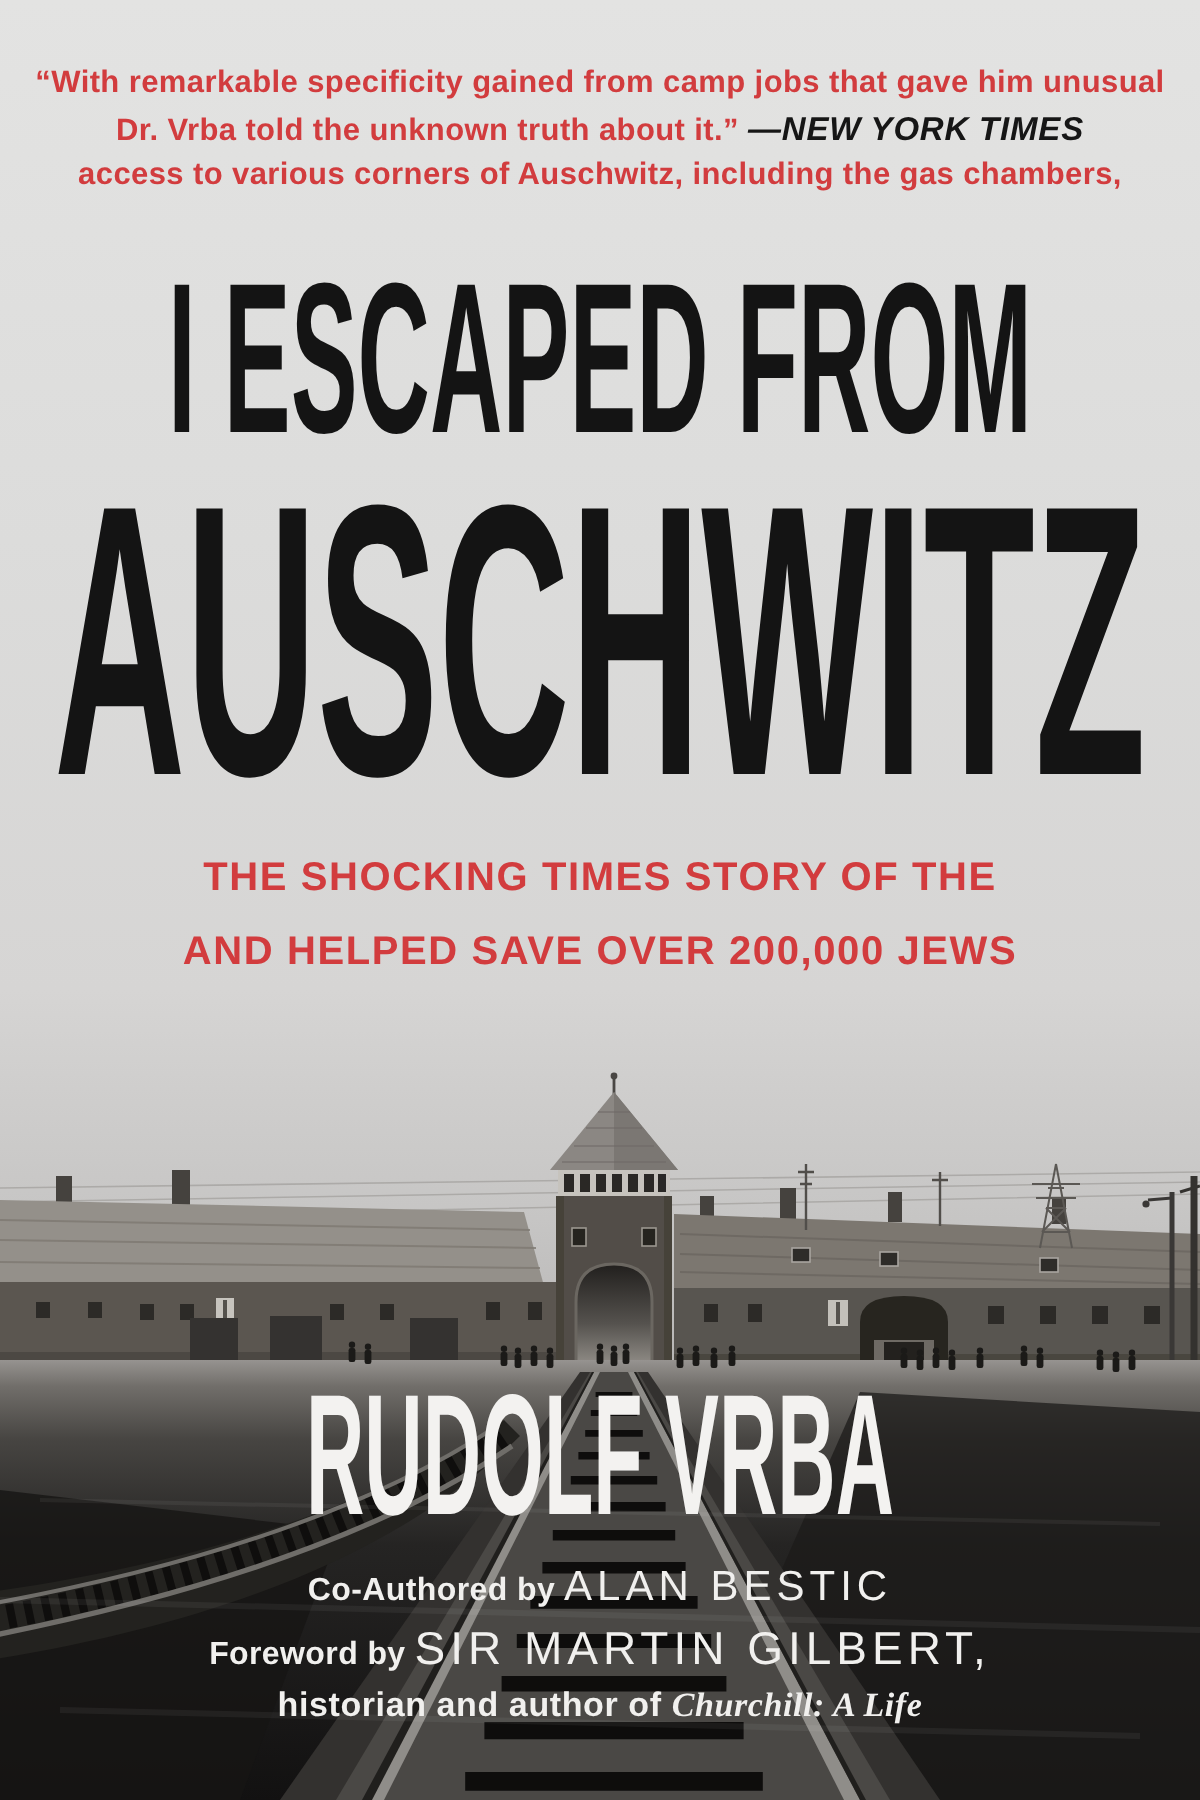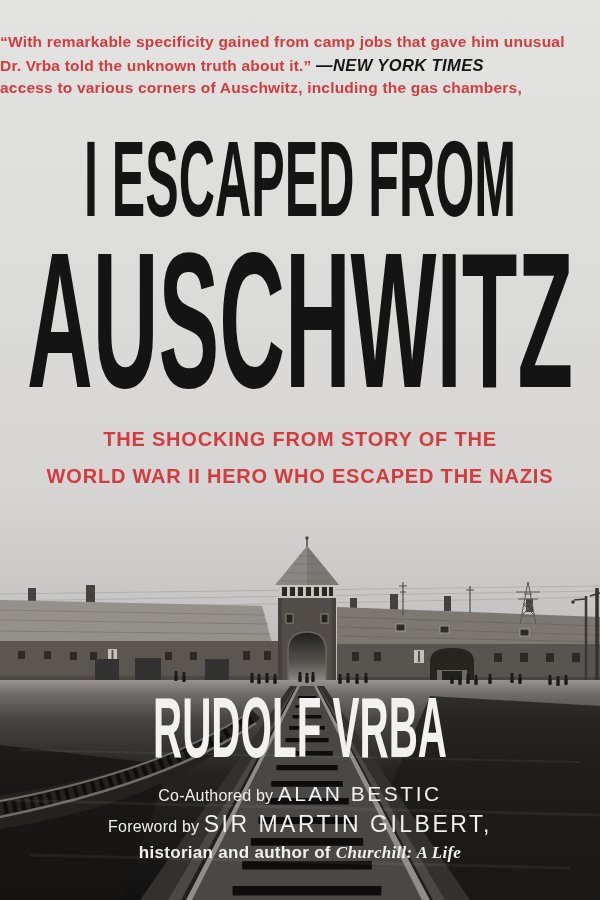--- a/index.html
+++ b/index.html
@@ -8,21 +8,21 @@
     font-family:"Liberation Sans", sans-serif;
     background:#e0e0e0;
   }
   .cover{
     position:relative;width:600px;height:900px;overflow:hidden;
     background:linear-gradient(180deg,#e3e3e2 0%,#dcdcdb 30%,#d6d5d4 55%,#cfcecd 62%);
   }
   
   .quote{
     position:absolute;top:31px;left:0;right:0;
-    text-align:left;
+    text-align:center;
     color:#d23c3e;
     font-weight:700;
     font-size:15.5px;
     line-height:22.5px;
     letter-spacing:.2px;
   }
   .quote .attribution{
     color:#161616;
     font-style:italic;
     font-weight:800;
@@ -56,21 +56,21 @@
   .photo{position:absolute;left:0;top:500px;width:600px;height:400px;}
   
   .credits{
     position:absolute;top:779px;left:0;right:0;
     text-align:center;
     color:#f1f0ee;
   }
   .credits .row1{height:29px;line-height:29px;}
   .credits .row2{height:33px;line-height:33px;}
   .credits .row3{height:24px;line-height:24px;font-size:17px;font-weight:700;letter-spacing:.3px;}
-  .credits .prefix{font-size:16px;font-weight:400;letter-spacing:.2px;}
+  .credits .prefix{font-size:16px;font-weight:700;letter-spacing:.2px;}
   .credits .name{font-weight:400;letter-spacing:2.5px;}
   .row1 .name{font-size:21px;}
   .row2 .name{font-size:23px;}
   .credits .italic{font-style:italic;font-family:Liberation Serif, serif;}
 </style>
 </head>
 <body>
 
 <div class="cover">
 
@@ -80,22 +80,21 @@
       <span class="attribution">—NEW YORK TIMES</span></div>
     <div>access to various corners of Auschwitz, including the gas chambers,</div>
   </div>
 
   <svg class="title-svg" width="600" height="272" viewBox="0 0 600 272" aria-hidden="true">
     <text x="300" y="88" font-size="107" text-anchor="middle" textLength="432" lengthAdjust="spacingAndGlyphs">I ESCAPED FROM</text>
     <text x="300" y="259" font-size="193" text-anchor="middle" textLength="546" lengthAdjust="spacingAndGlyphs">AUSCHWITZ</text>
   </svg>
 
   <div class="subtitle">
-    <div>THE SHOCKING FROM STORY OF THE</div>
-    <div>WORLD WAR II HERO WHO ESCAPED THE NAZIS</div>
+    <div>THE SHOCKING TIMES STORY OF THE</div>
     <div>AND HELPED SAVE OVER 200,000 JEWS</div>
   </div>
 
   <svg class="photo" width="600" height="400" viewBox="0 0 400 266.66" preserveAspectRatio="none" aria-hidden="true">
     
   </svg>
   <svg class="photo" width="600" height="400" viewBox="0 0 600 400" aria-hidden="true">
     <defs>
       <linearGradient id="sky" x1="0" y1="0" x2="0" y2="1">
         <stop offset="0" stop-color="#d5d4d3"></stop>

